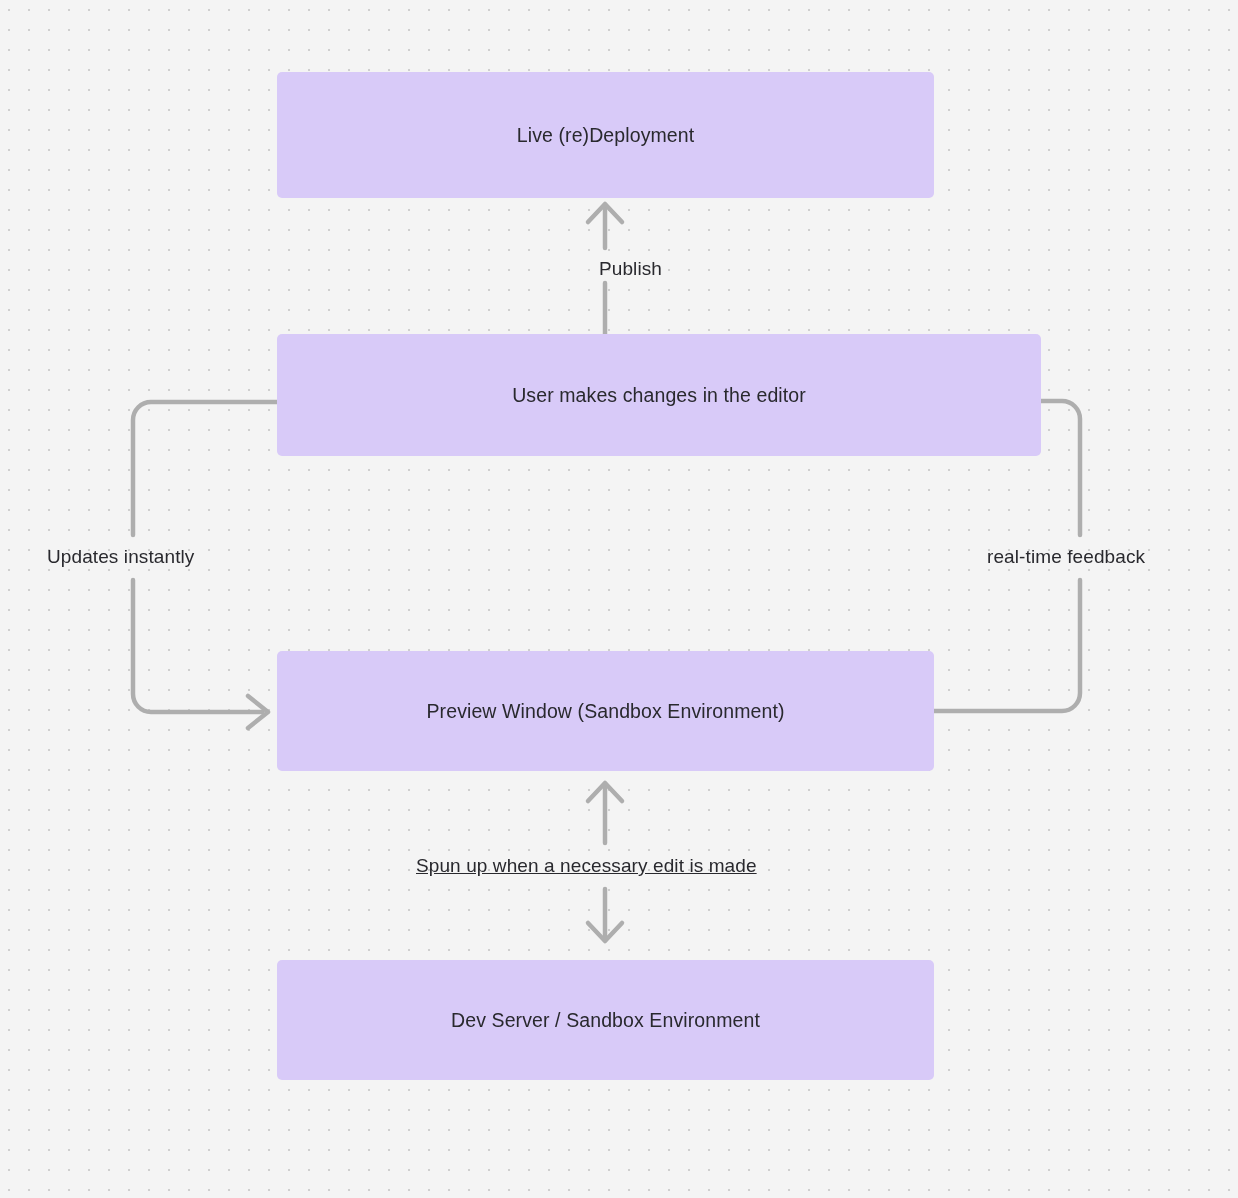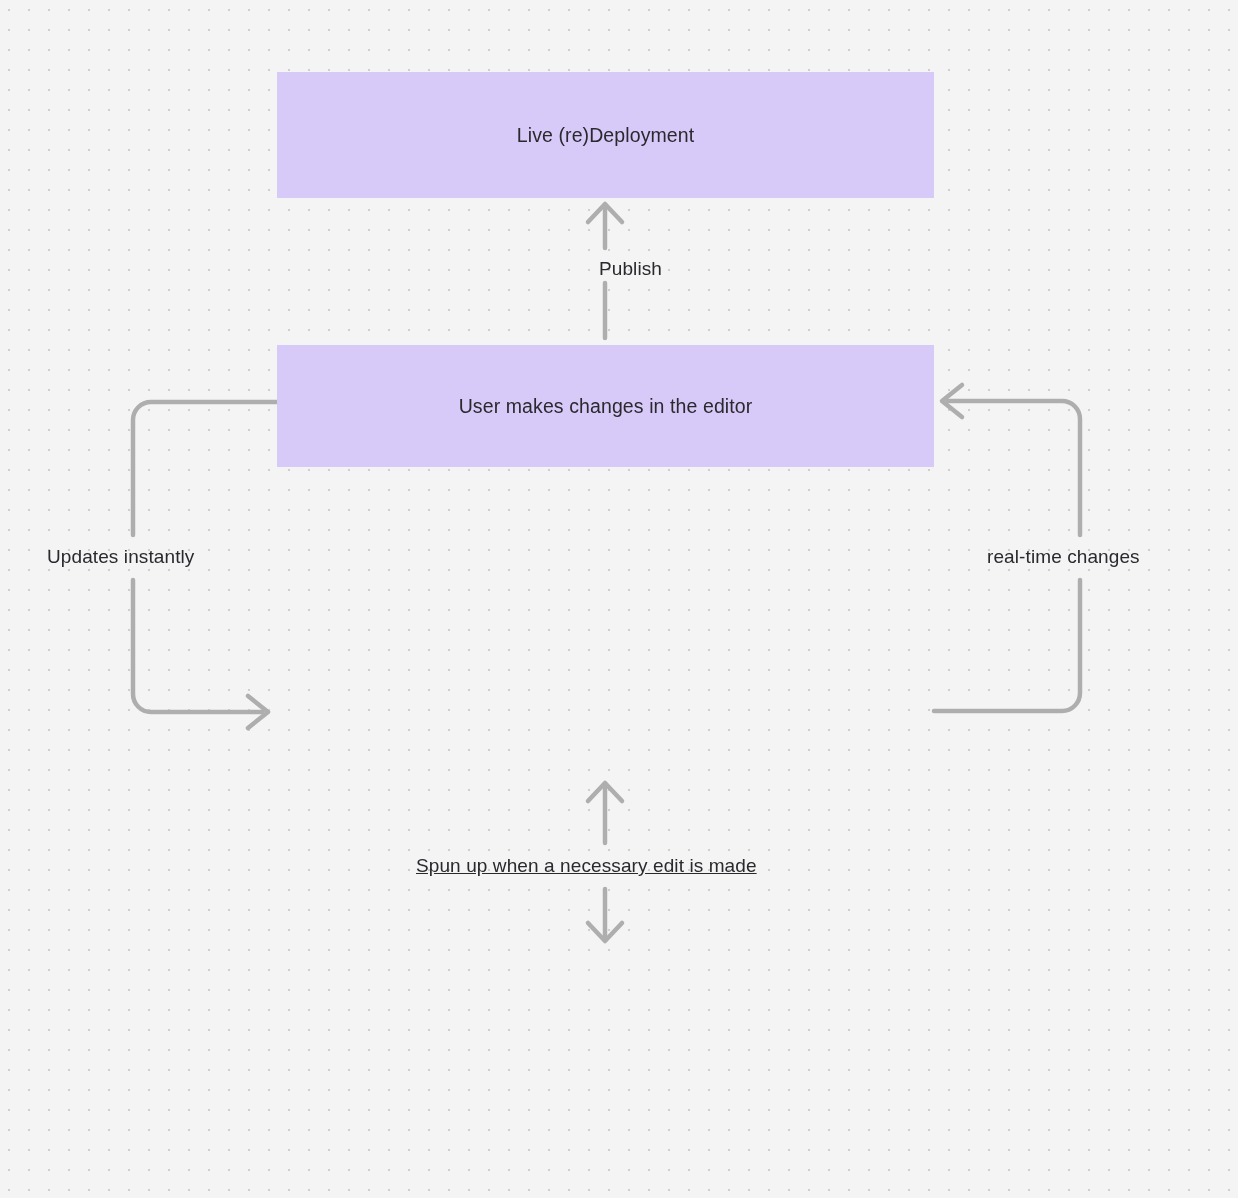--- a/index.html
+++ b/index.html
@@ -48,34 +48,34 @@
     stroke-width: 4.5;
     stroke-linecap: round;
     stroke-linejoin: round;
   }
 
   
   .node {
     position: absolute;
     box-sizing: border-box;
     background-color: #d8caf8;
-    border-radius: 0;
+    border-radius: 5px;
     display: flex;
     align-items: center;
     justify-content: center;
     text-align: center;
     color: #29292e;
     font-size: 19.5px;
     font-family: "Liberation Sans", sans-serif;
     letter-spacing: 0.1px;
     padding: 0 8px;
   }
 
   #node-live      { left: 277px; top: 72px;  width: 657px; height: 126px; }
-  #node-editor    { left: 277px; top: 345px; width: 657px; height: 122px; }
+  #node-editor    { left: 277px; top: 334px; width: 764px; height: 122px; }
   #node-preview   { left: 277px; top: 651px; width: 657px; height: 120px; }
   #node-devserver { left: 277px; top: 960px; width: 657px; height: 120px; }
 
   
   .edge-label {
     position: absolute;
     color: #29292e;
     font-size: 19px;
     font-family: "Liberation Sans", sans-serif;
     white-space: nowrap;
@@ -113,23 +113,29 @@
   </svg>
 
   <div class="node" id="node-live">
     <span>Live (re)Deployment</span>
   </div>
 
   <div class="node" id="node-editor">
     <span>User makes changes in the editor</span>
   </div>
 
+  <div class="node" id="node-preview">
+    <span>Preview Window (Sandbox Environment)</span>
+  </div>
 
+  <div class="node" id="node-devserver">
+    <span>Dev Server / Sandbox Environment</span>
+  </div>
 
   <div class="edge-label" id="label-publish">Publish</div>
 
   <div class="edge-label" id="label-updates">Updates instantly</div>
 
-  <div class="edge-label" id="label-realtime">real-time changes</div>
+  <div class="edge-label" id="label-realtime">real-time feedback</div>
 
   <div class="edge-label" id="label-spun">Spun up when a necessary edit is made</div>
 
 </div>
 
 </body></html>

